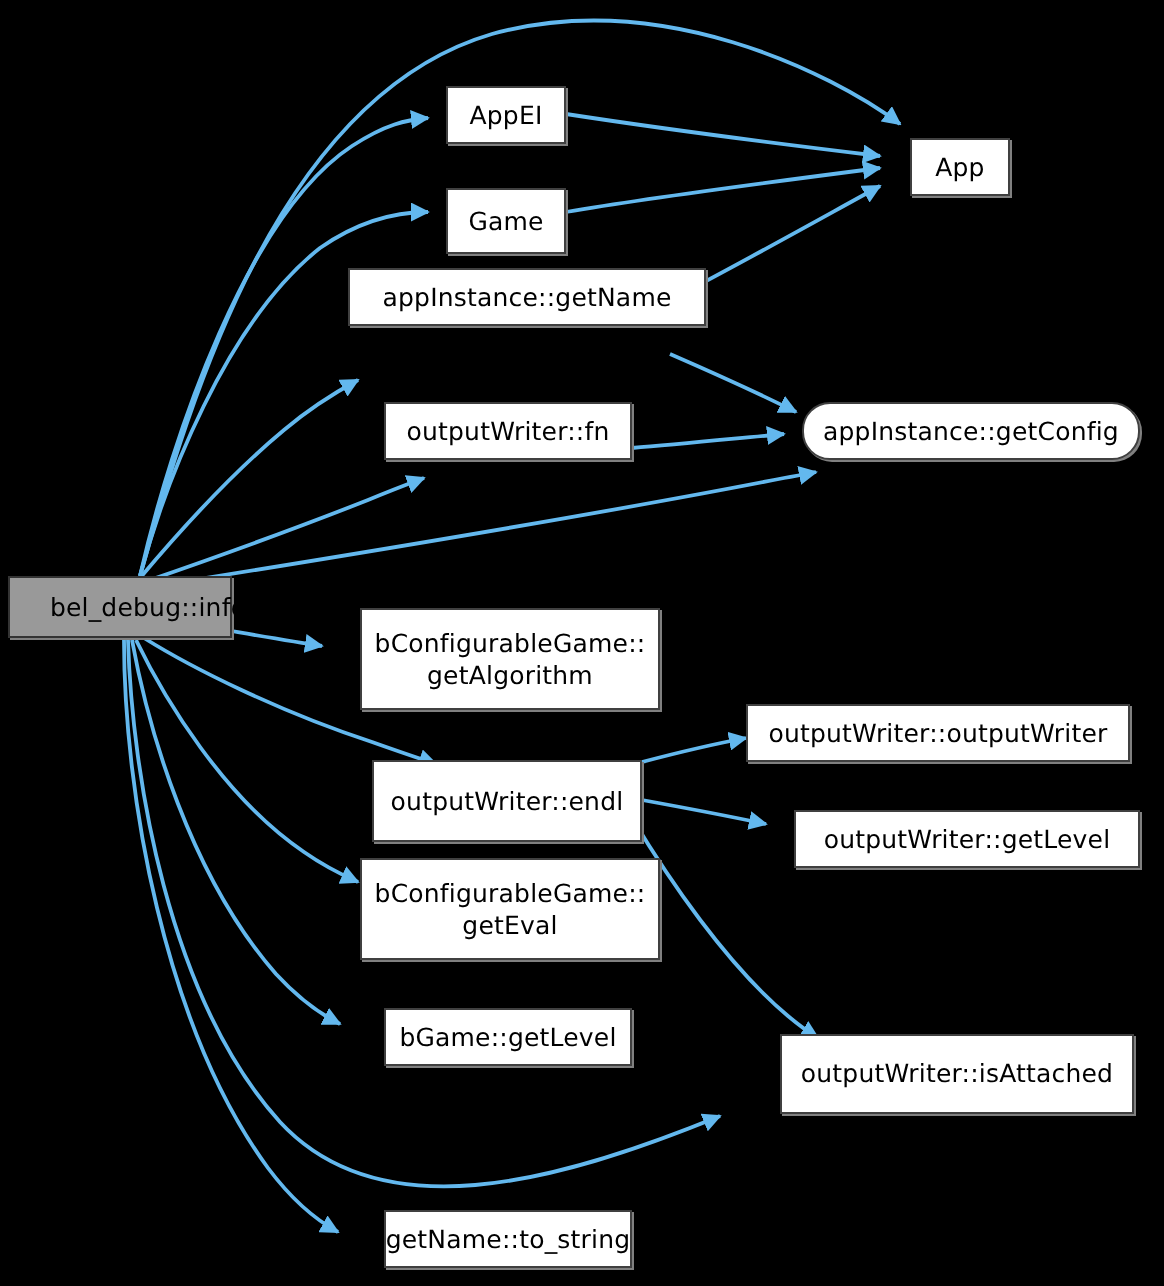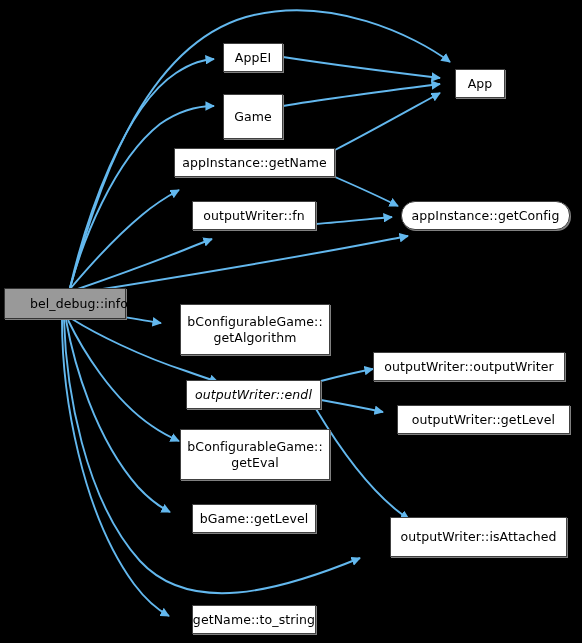--- a/index.html
+++ b/index.html
@@ -72,30 +72,30 @@
         <path d="M 283,106 C 324,99 393,90 440,84" fill="none" stroke="#63b8ee" stroke-width="1.9" marker-end="url(#arrow)"></path>
         <path d="M 335,150 C 368,133 409,110 440,93" fill="none" stroke="#63b8ee" stroke-width="1.9" marker-end="url(#arrow)"></path>
         <path d="M 335,177 C 358,187 380,197 398,206" fill="none" stroke="#63b8ee" stroke-width="1.9" marker-end="url(#arrow)"></path>
         <path d="M 316,224 C 341,222 370,219 392,217" fill="none" stroke="#63b8ee" stroke-width="1.9" marker-end="url(#arrow)"></path>
         <path d="M 321,381 C 340,376 357,372 373,369" fill="none" stroke="#63b8ee" stroke-width="1.9" marker-end="url(#arrow)"></path>
         <path d="M 321,400 C 343,404 364,408 383,412" fill="none" stroke="#63b8ee" stroke-width="1.9" marker-end="url(#arrow)"></path>
         <path d="M 316,409 C 334,439 363,482 394,508 C 400,513 404,516 409,519" fill="none" stroke="#63b8ee" stroke-width="1.9" marker-end="url(#arrow)"></path>
       </g>
   </svg>
   <div id="nodes">
-      <div class="node root" style="left: 4px; top: 288px; width: 122px; height: 31px; padding-left: 32px;"><span>bel_debug::info</span></div>
+      <div class="node root" style="left: 4px; top: 288px; width: 112px; height: 31px; padding-left: 32px;"><span>bel_debug::info</span></div>
       <div class="node" style="left: 223px; top: 43px; width: 60px; height: 29px;"><span>AppEI</span></div>
       <div class="node" style="left: 455px; top: 69px; width: 50px; height: 29px;"><span>App</span></div>
-      <div class="node" style="left: 223px; top: 94px; width: 60px; height: 45px;"><span>Game</span></div>
-      <div class="node" style="left: 174px; top: 148px; width: 161px; height: 29px; align-items: center;"><span>appInstance::getName</span></div>
+      <div class="node" style="left: 223px; top: 94px; width: 60px; height: 33px;"><span>Game</span></div>
+      <div class="node" style="left: 174px; top: 134px; width: 179px; height: 29px; align-items: center;"><span>appInstance::getName</span></div>
       <div class="node" style="left: 192px; top: 201px; width: 124px; height: 29px;"><span>outputWriter::fn</span></div>
       <div class="node" style="left: 401px; top: 201px; width: 169px; height: 29px; border-radius: 14px;"><span>appInstance::getConfig</span></div>
       <div class="node" style="left: 180px; top: 304px; width: 150px; height: 51px;"><span>bConfigurableGame::
 getAlgorithm</span></div>
-      <div class="node" style="left: 186px; top: 380px; width: 135px; height: 29px; font-style: italic;"><span>outputWriter::endl</span></div>
+      <div class="node" style="left: 186px; top: 380px; width: 135px; height: 41px;"><span>outputWriter::endl</span></div>
       <div class="node" style="left: 373px; top: 352px; width: 192px; height: 29px;"><span>outputWriter::outputWriter</span></div>
       <div class="node" style="left: 397px; top: 405px; width: 173px; height: 29px;"><span>outputWriter::getLevel</span></div>
       <div class="node" style="left: 180px; top: 429px; width: 150px; height: 51px;"><span>bConfigurableGame::
 getEval</span></div>
       <div class="node" style="left: 192px; top: 504px; width: 124px; height: 29px;"><span>bGame::getLevel</span></div>
       <div class="node" style="left: 390px; top: 517px; width: 177px; height: 40px; text-align: center;"><span>outputWriter::isAttached</span></div>
       <div class="node" style="left: 192px; top: 605px; width: 124px; height: 29px;"><span>getName::to_string</span></div>
     </div>
 </div>
 

